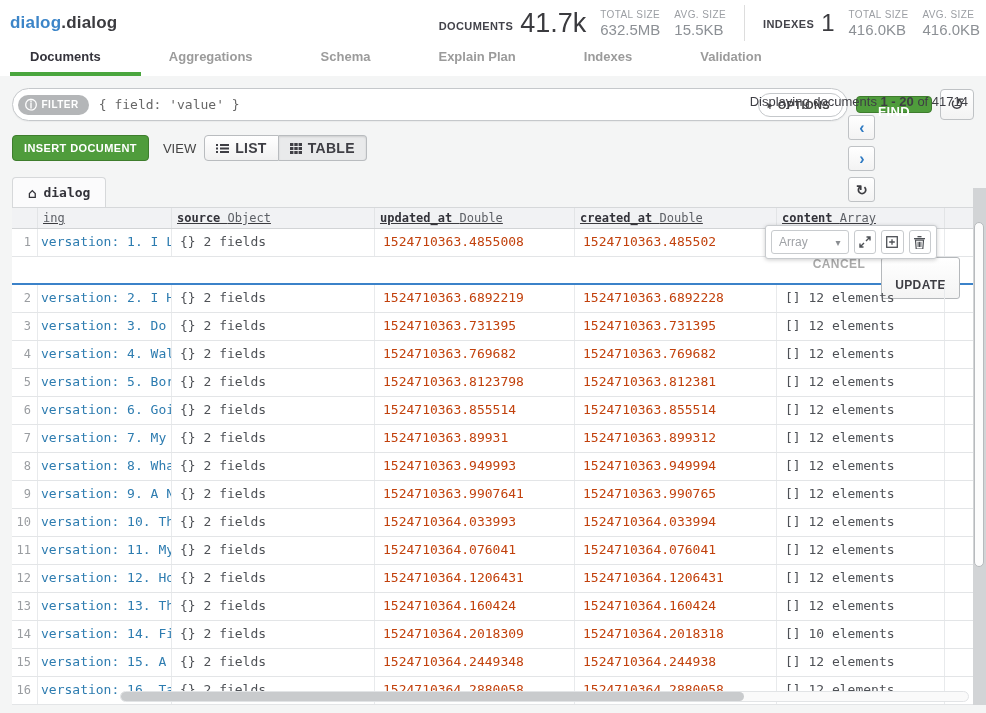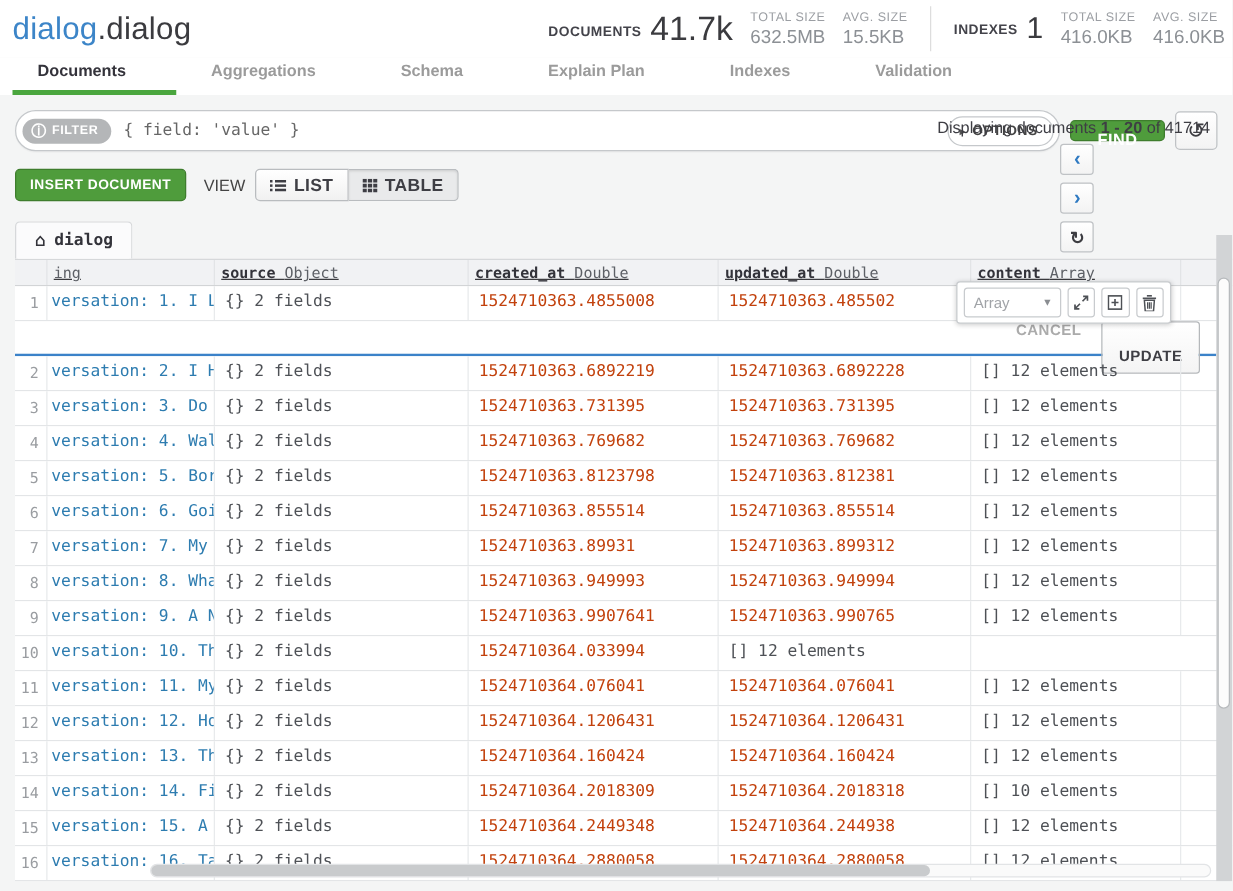--- a/index.html
+++ b/index.html
@@ -1,21 +1,21 @@
 <!DOCTYPE html>
 <html><head>
 <meta charset="utf-8">
 <style>
   * { margin:0; padding:0; box-sizing:border-box; }
   html,body { width:986px; height:713px; overflow:hidden; }
   body { background:#f4f5f5; font-family:"Liberation Sans", sans-serif; color:#3b3b3f; position:relative; }
 
   
   .topbar { background:#fff; height:46px; display:flex; justify-content:space-between; align-items:center; padding:0 6px 0 10px; }
-  .ns { font-size:25px; font-weight:400; letter-spacing:0.2px; }
+  .ns { font-size:17px; font-weight:700; letter-spacing:0.2px; }
   .ns-db { color:#3c85c8; }
   .ns-dot, .ns-coll { color:#3b3b3f; }
   .stats { display:flex; align-items:center; gap:14px; }
   .stat-main { display:flex; align-items:flex-end; gap:7px; }
   .stat-main-label { font-size:11px; font-weight:bold; color:#43434a; letter-spacing:0.4px; margin-bottom:5px; }
   .stat-main-value { font-size:27px; color:#3b3b3f; line-height:1; }
   .stat-col { display:flex; flex-direction:column; gap:1px; }
   .stat-sub-label { font-size:10px; color:#9b9ea3; letter-spacing:0.4px; }
   .stat-sub-value { font-size:15px; color:#8c9095; }
   .stat-divider { width:1px; height:36px; background:#ddd; margin:0 4px; }
@@ -211,22 +211,22 @@
   <div class="tbl-region">
     <div class="tbl-tab">
       <span class="home-ico">⌂</span>
       <span>dialog</span>
     </div>
 
     <div class="grid-row thead" id="thead">
         <div class="th"></div>
         <div class="th"><span class="col-type">ing</span></div>
         <div class="th"><span class="col-name">source </span><span class="col-type">Object</span></div>
+        <div class="th"><span class="col-name">updated_at </span><span class="col-type">Double</span></div>
         <div class="th"><span class="col-name">created_at </span><span class="col-type">Double</span></div>
-        <div class="th"><span class="col-name">updated_at </span><span class="col-type">Double</span></div>
         <div class="th"><span class="col-name">content </span><span class="col-type">Array</span></div>
         <div class="th"></div>
       </div>
 
     <div id="row1-slot">
         <div class="grid-row trow">
           <div class="td c-num">1</div>
           <div class="td c-str">versation: 1. I Liv</div>
           <div class="td c-plain">{} 2 fields</div>
           <div class="td c-green">1524710363.4855008</div>
@@ -312,20 +312,21 @@
           <div class="td c-plain">{} 2 fields</div>
           <div class="td c-green">1524710363.9907641</div>
           <div class="td c-green">1524710363.990765</div>
           <div class="td c-plain">[] 12 elements</div>
           <div class="td c-fill"></div>
         </div>
         <div class="grid-row trow">
           <div class="td c-num">10</div>
           <div class="td c-str">versation: 10. The</div>
           <div class="td c-plain">{} 2 fields</div>
+          <div class="td c-green">1524710364.033993</div>
           <div class="td c-green">1524710364.033994</div>
           <div class="td c-plain">[] 12 elements</div>
           <div class="td c-fill"></div>
         </div>
         <div class="grid-row trow">
           <div class="td c-num">11</div>
           <div class="td c-str">versation: 11. My L</div>
           <div class="td c-plain">{} 2 fields</div>
           <div class="td c-green">1524710364.076041</div>
           <div class="td c-green">1524710364.076041</div>

